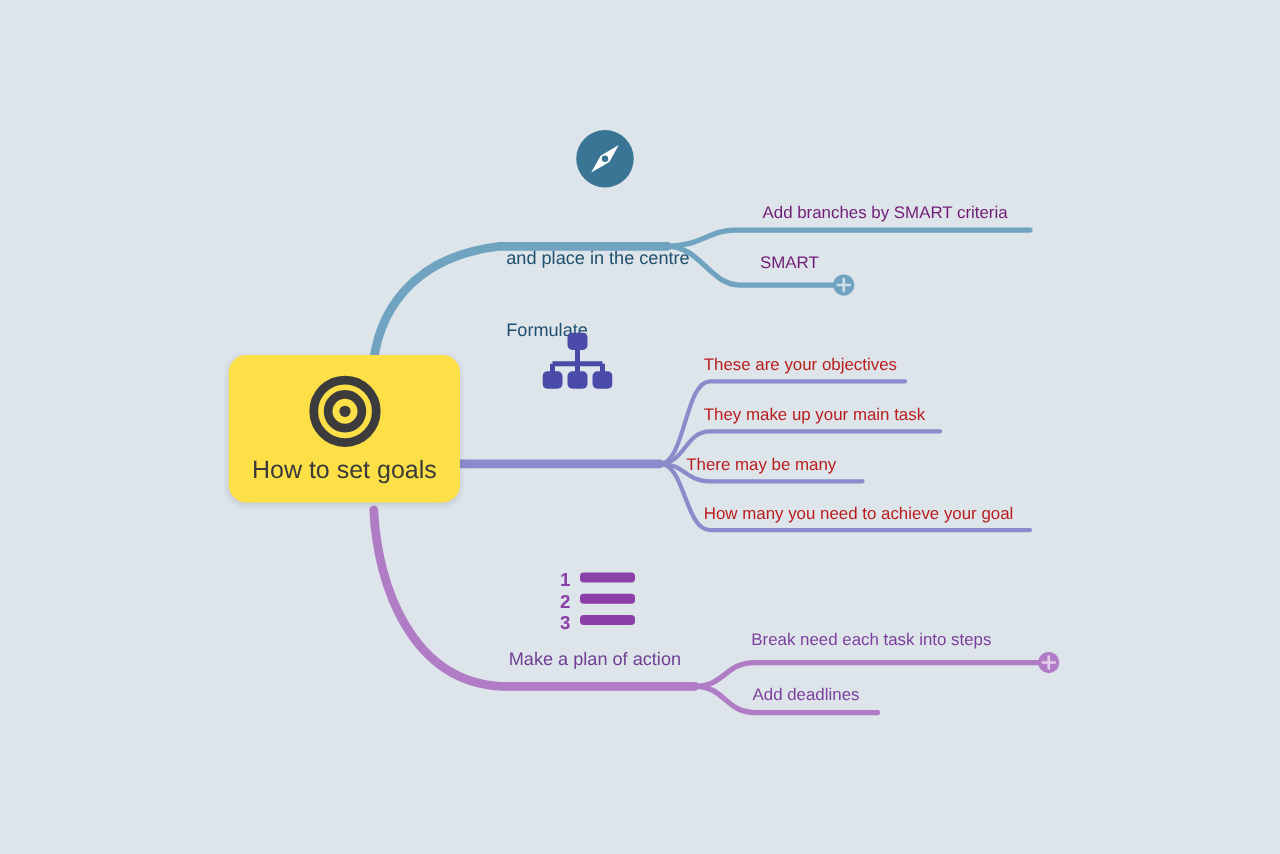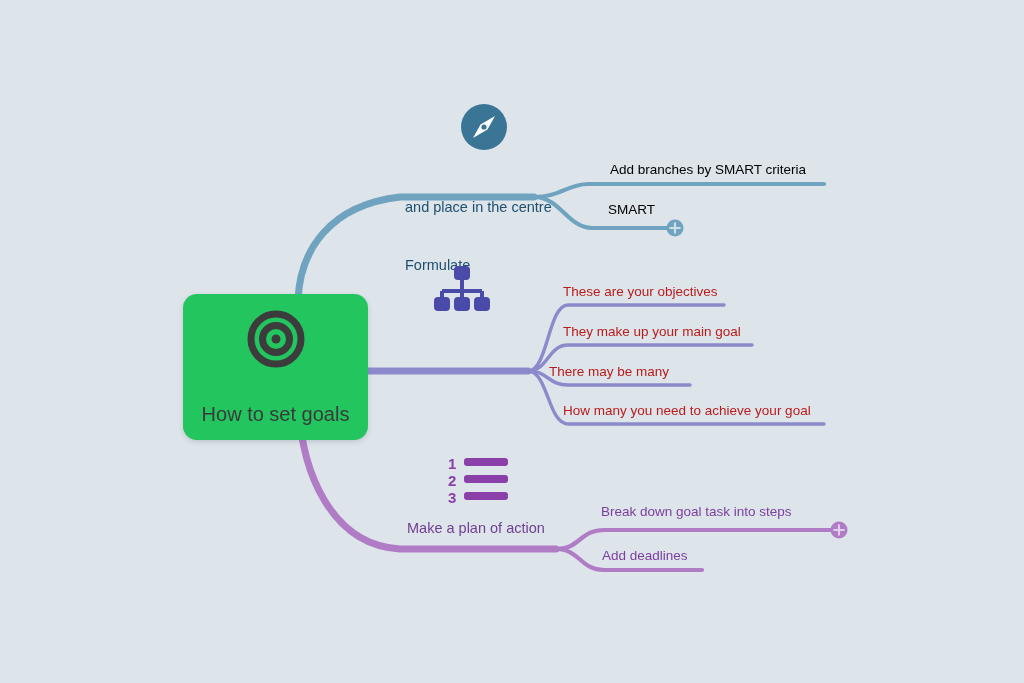--- a/index.html
+++ b/index.html
@@ -24,24 +24,24 @@
     left: 0;
     top: 0;
     width: 1024px;
     height: 683px;
   }
 
   
   .center-node {
     position: absolute;
     left: 183px;
-    top: 294px;
+    top: 284px;
     width: 185px;
-    height: 146px;
-    background: #22c55e;
+    height: 118px;
+    background: #fde047;
     border-radius: 14px;
     box-shadow: 0 2px 5px rgba(60,70,90,0.18);
     z-index: 5;
   }
   .center-icon {
     position: absolute;
     left: 50%;
     top: 16px;
     transform: translateX(-50%);
   }
@@ -83,21 +83,21 @@
   }
   .lbl-main3 {
     left: 407px;
     top: 519px;
     font-size: 14.5px;
     color: #6f3f93;
   }
   .lbl-sub {
     font-size: 13.5px;
   }
-  .sub-blue  { color: #000000; }
+  .sub-blue  { color: #701a75; }
   .sub-indigo{ color: #b91c1c; }
   .sub-purple{ color: #7b3f9e; }
 </style>
 </head>
 <body>
 
 <div id="canvas">
 
   <svg id="wires" viewBox="0 0 1024 683" xmlns="http://www.w3.org/2000/svg">
 
@@ -156,31 +156,31 @@
   <div class="topic-icon" style="left:434px; top:266px;">
     <svg width="56" height="50" viewBox="0 0 56 50" xmlns="http://www.w3.org/2000/svg">
       <rect x="20" y="0" width="16" height="14" rx="4" fill="#4a4aa8"></rect>
       <path d="M 28 14 L 28 25 M 8 25 L 48 25 M 8 25 L 8 32 M 28 25 L 28 32 M 48 25 L 48 32" stroke="#4a4aa8" stroke-width="4" fill="none"></path>
       <rect x="0" y="31" width="16" height="14" rx="4" fill="#4a4aa8"></rect>
       <rect x="20" y="31" width="16" height="14" rx="4" fill="#4a4aa8"></rect>
       <rect x="40" y="31" width="16" height="14" rx="4" fill="#4a4aa8"></rect>
     </svg>
   </div>
   <div class="node-label lbl-sub sub-indigo" style="left:563px; top:283px;">These are your objectives</div>
-  <div class="node-label lbl-sub sub-indigo" style="left:563px; top:323px;">They make up your main goal</div>
+  <div class="node-label lbl-sub sub-indigo" style="left:563px; top:323px;">They make up your main task</div>
   <div class="node-label lbl-sub sub-indigo" style="left:549px; top:363px;">There may be many</div>
   <div class="node-label lbl-sub sub-indigo" style="left:563px; top:402px;">How many you need to achieve your goal</div>
 
   <div class="topic-icon" style="left:448px; top:455px;">
     <svg width="62" height="52" viewBox="0 0 62 52" xmlns="http://www.w3.org/2000/svg">
       <text x="0" y="14" font-family="Liberation Sans, sans-serif" font-size="15" font-weight="bold" fill="#8b3fa8">1</text>
       <text x="0" y="31" font-family="Liberation Sans, sans-serif" font-size="15" font-weight="bold" fill="#8b3fa8">2</text>
       <text x="0" y="48" font-family="Liberation Sans, sans-serif" font-size="15" font-weight="bold" fill="#8b3fa8">3</text>
       <rect x="16" y="3" width="44" height="8" rx="3" fill="#8b3fa8"></rect>
       <rect x="16" y="20" width="44" height="8" rx="3" fill="#8b3fa8"></rect>
       <rect x="16" y="37" width="44" height="8" rx="3" fill="#8b3fa8"></rect>
     </svg>
   </div>
   <div class="node-label lbl-main3">Make a plan of action</div>
-  <div class="node-label lbl-sub sub-purple" style="left:601px; top:503px;">Break down goal task into steps</div>
+  <div class="node-label lbl-sub sub-purple" style="left:601px; top:503px;">Break need each task into steps</div>
   <div class="node-label lbl-sub sub-purple" style="left:602px; top:547px;">Add deadlines</div>
 
 </div>
 
 </body></html>

